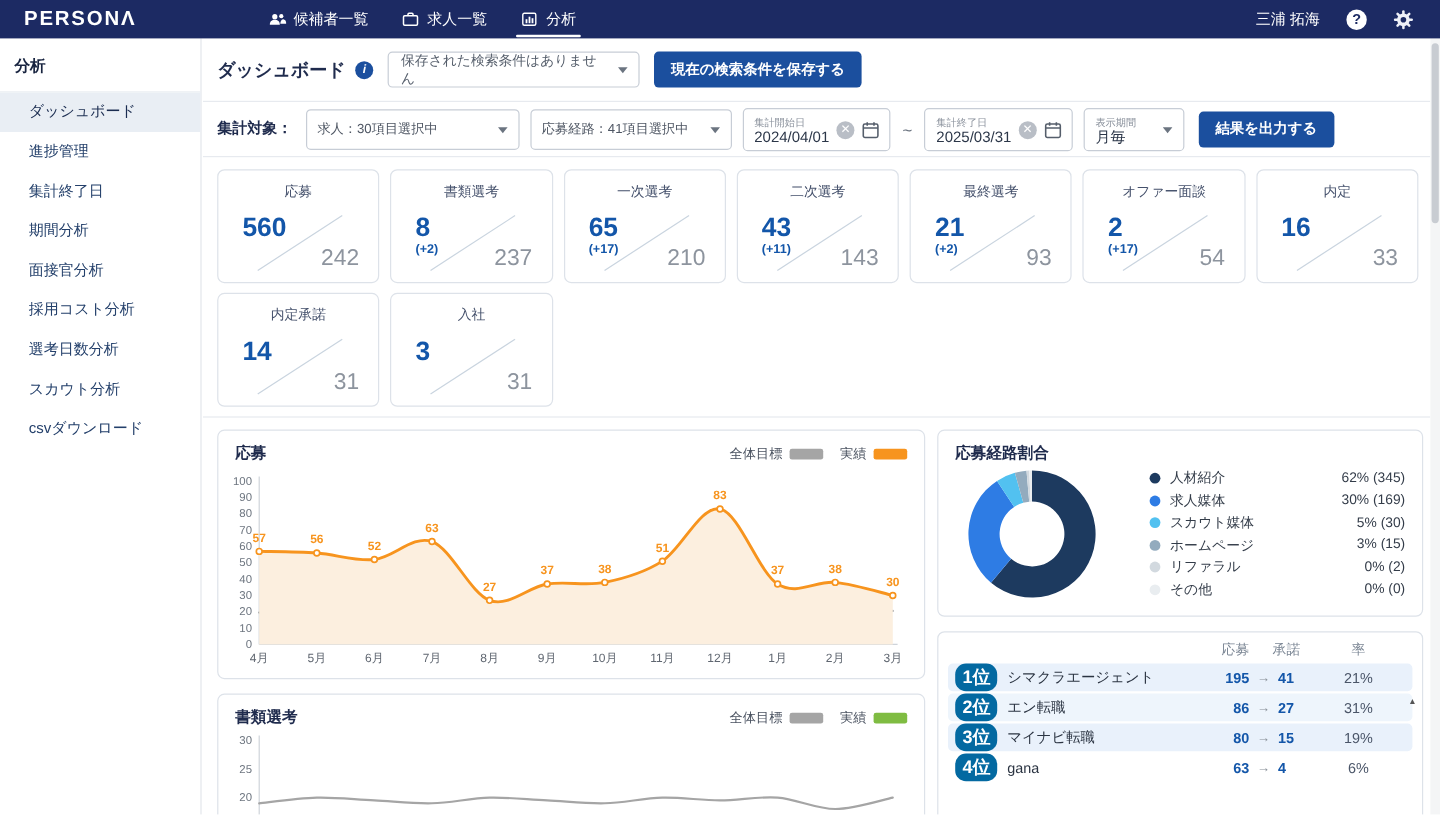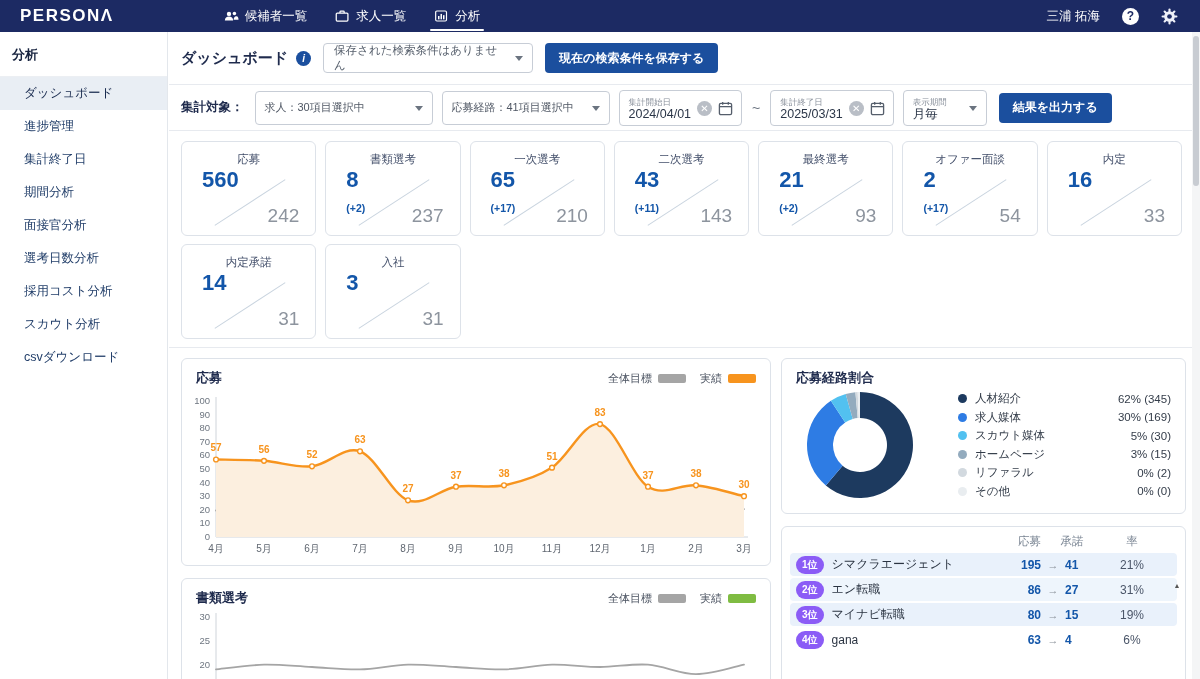--- a/index.html
+++ b/index.html
@@ -49,21 +49,21 @@
   .tilde { font-size:14px; color:#6b7480; padding:0 1px; }
   .sel-period { width:84px; height:36px; padding:2px 20px 0 9px; }
   .period-texts { display:flex; flex-direction:column; justify-content:center; }
   .period-label { font-size:8.5px; color:#8a919c; line-height:10px; }
   .period-value { font-size:12.5px; color:#2b3648; line-height:14px; }
 
   
   .kpi-section { padding:10px 10px 8px 12px; display:grid; grid-template-columns:repeat(7,1fr); gap:8px 9px; border-bottom:1px solid #e7eaef; }
   .kpi-card { position:relative; height:95px; background:#fff; border:1px solid #dde2e9; border-radius:6px; cursor:pointer; overflow:hidden; }
   .kpi-label { position:absolute; top:10px; left:0; right:0; text-align:center; font-size:11.5px; color:#44506b; }
-  .kpi-value { position:absolute; left:20px; top:25px; font-size:22px; font-weight:bold; color:#1356a9; }
+  .kpi-value { position:absolute; left:20px; top:35px; font-size:22px; font-weight:bold; color:#1356a9; }
   .kpi-delta { position:absolute; left:20px; top:60px; font-size:10.5px; font-weight:bold; color:#1356a9; }
   .kpi-total { position:absolute; right:16px; bottom:8px; font-size:19px; color:#8d949e; }
   .kpi-slash { position:absolute; left:26px; top:60px; width:84px; height:1px; background:#c9d4df; transform:rotate(-33deg); }
 
   
   .charts { display:flex; gap:10px; padding:10px 6px 0 12px; align-items:flex-start; }
   .col-left { display:flex; flex-direction:column; gap:12px; width:590px; }
   .col-right { display:flex; flex-direction:column; gap:12px; width:405px; }
   .card { background:#fff; border:1px solid #dde2e9; border-radius:6px; }
   .card-head { display:flex; align-items:center; justify-content:space-between; padding:10px 14px 2px 14px; }
@@ -88,21 +88,21 @@
   .rank-head { display:flex; align-items:baseline; justify-content:space-between; padding:11px 14px 0 14px; }
   .rank-note { font-size:10.5px; color:#6b7580; }
   .rank-grid { display:grid; grid-template-columns:1fr 50px 24px 38px 58px 16px; align-items:center; }
   .rank-cols { padding:7px 8px 4px 14px; font-size:11.5px; color:#7b8694; }
   .rank-cols .c-oubo { text-align:right; }
   .rank-cols .c-shod { text-align:center; grid-column:3 / span 2; }
   .rank-cols .c-rate { text-align:center; }
   .rank-rows { padding:0 8px 0 8px; display:flex; flex-direction:column; gap:2px; position:relative; }
   .rank-row { height:23px; border-radius:4px; padding-left:6px; font-size:12px; cursor:pointer; }
   .rank-row .name-cell { display:flex; align-items:center; gap:8px; min-width:0; }
-  .rank-badge { background:#8b5cf6; color:#fff; font-size:10px; font-weight:bold; border-radius:9px; padding:2px 6px; white-space:nowrap; }
+  .rank-badge { background:#0369a1; color:#fff; font-size:15px; font-weight:bold; border-radius:9px; padding:2px 6px; white-space:nowrap; }
   .rank-name { color:#2b3442; white-space:nowrap; overflow:hidden; }
   .rv-oubo { text-align:right; font-weight:bold; color:#1356a9; }
   .rv-arrow { text-align:center; color:#8a9199; font-size:11px; }
   .rv-shod { text-align:left; font-weight:bold; color:#1356a9; }
   .rv-rate { text-align:center; color:#4a5568; }
   .scroll-arrows { position:absolute; right:3px; top:55px; bottom:6px; width:10px; display:flex; flex-direction:column; justify-content:space-between; align-items:center; }
   .scroll-arrows span { font-size:7px; color:#555; cursor:pointer; }
 
   
   .page-scrollbar { position:absolute; right:0; top:32px; width:8px; height:647px; background:#f4f5f6; z-index:15; }
@@ -163,22 +163,22 @@
   </header>
 
   <aside class="sidebar">
     <div class="sb-header">分析</div>
     <div id="sb-items">
         <div class="sb-item active">ダッシュボード</div>
         <div class="sb-item">進捗管理</div>
         <div class="sb-item">集計終了日</div>
         <div class="sb-item">期間分析</div>
         <div class="sb-item">面接官分析</div>
+        <div class="sb-item">採用コスト分析</div>
         <div class="sb-item">選考日数分析</div>
-        <div class="sb-item">採用コスト分析</div>
         <div class="sb-item">スカウト分析</div>
         <div class="sb-item">csvダウンロード</div>
       </div>
   </aside>
 
   <div class="main">
 
     <div class="dash-header">
       <span class="dash-title">ダッシュボード</span>
       <span class="info-circ">i</span>

